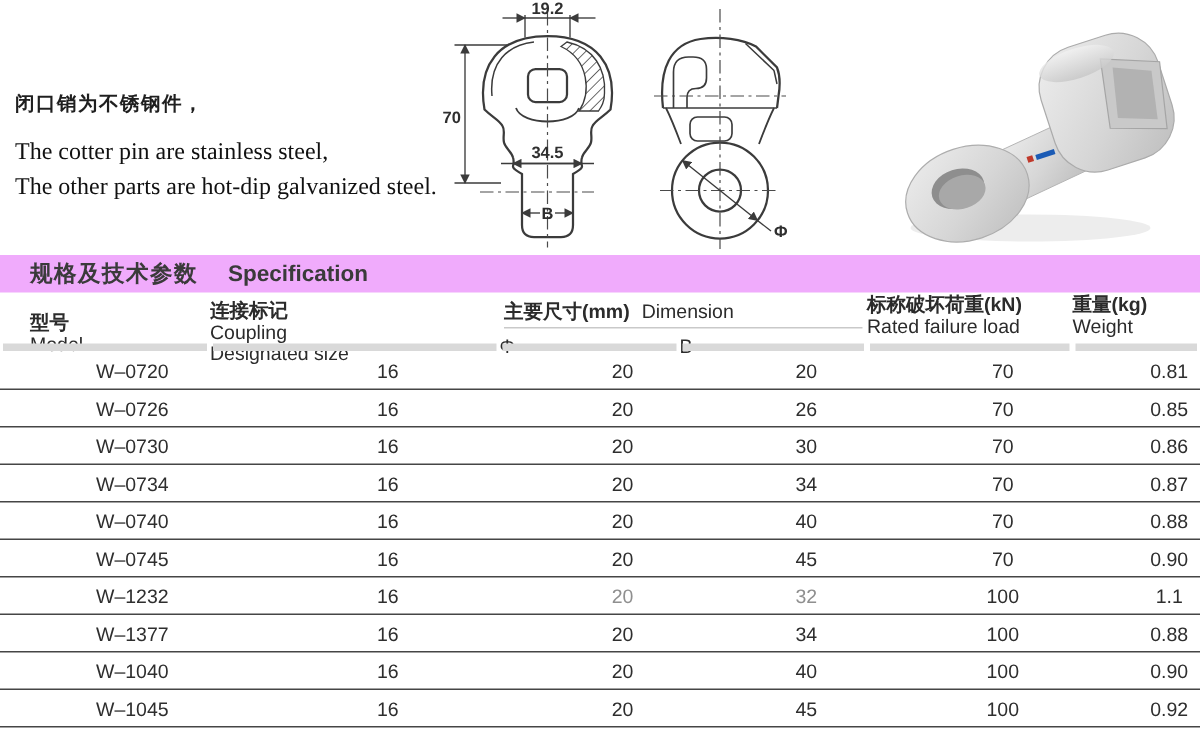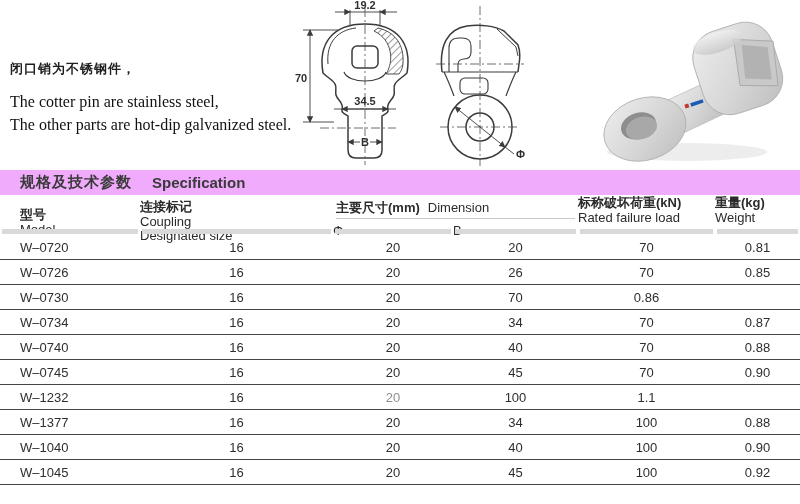--- a/index.html
+++ b/index.html
@@ -31,21 +31,21 @@
   .dim-top .en{margin-left:8px;}
   .dim-sub{display:grid;grid-template-columns:120px 125px;line-height:24px;font-weight:400;}
   .th-load,.th-weight{}
   
   .hbars{display:grid;grid-template-columns:140px 193px 120px 125px 137px 85px;height:6px;}
   .hbars span{display:block;height:5px;background:#d9d9d9;margin:0 2px;}
   
   .tbody{}
   .trow{display:grid;grid-template-columns:140px 193px 120px 125px 137px 85px;height:25px;
         align-items:center;border-bottom:1px solid #454545;font-size:13px;box-sizing:border-box;}
-  .td{text-align:center;color:#2e2e2e;}
+  .td{text-align:center;color:#2e2e2e;margin-left:44px;}
   .td-model{text-align:left;padding-left:20px;}
   .td.muted{color:#8f8f8f;}
   
   .dim-label{font-size:11px;font-weight:700;fill:#2f2f2f;}
 </style>
 </head>
 <body>
 
 <div class="top">
 
@@ -218,20 +218,21 @@
     <div class="td">16</div>
     <div class="td cell-phi">20</div>
     <div class="td cell-b">26</div>
     <div class="td">70</div>
     <div class="td">0.85</div>
   </div>
     <div class="trow">
     <div class="td td-model">W–0730</div>
     <div class="td">16</div>
     <div class="td cell-phi">20</div>
+    <div class="td cell-b">30</div>
     <div class="td">70</div>
     <div class="td">0.86</div>
   </div>
     <div class="trow">
     <div class="td td-model">W–0734</div>
     <div class="td">16</div>
     <div class="td cell-phi">20</div>
     <div class="td cell-b">34</div>
     <div class="td">70</div>
     <div class="td">0.87</div>
@@ -249,20 +250,21 @@
     <div class="td">16</div>
     <div class="td cell-phi">20</div>
     <div class="td cell-b">45</div>
     <div class="td">70</div>
     <div class="td">0.90</div>
   </div>
     <div class="trow">
     <div class="td td-model">W–1232</div>
     <div class="td">16</div>
     <div class="td cell-phi muted">20</div>
+    <div class="td cell-b muted">32</div>
     <div class="td">100</div>
     <div class="td">1.1</div>
   </div>
     <div class="trow">
     <div class="td td-model">W–1377</div>
     <div class="td">16</div>
     <div class="td cell-phi">20</div>
     <div class="td cell-b">34</div>
     <div class="td">100</div>
     <div class="td">0.88</div>

